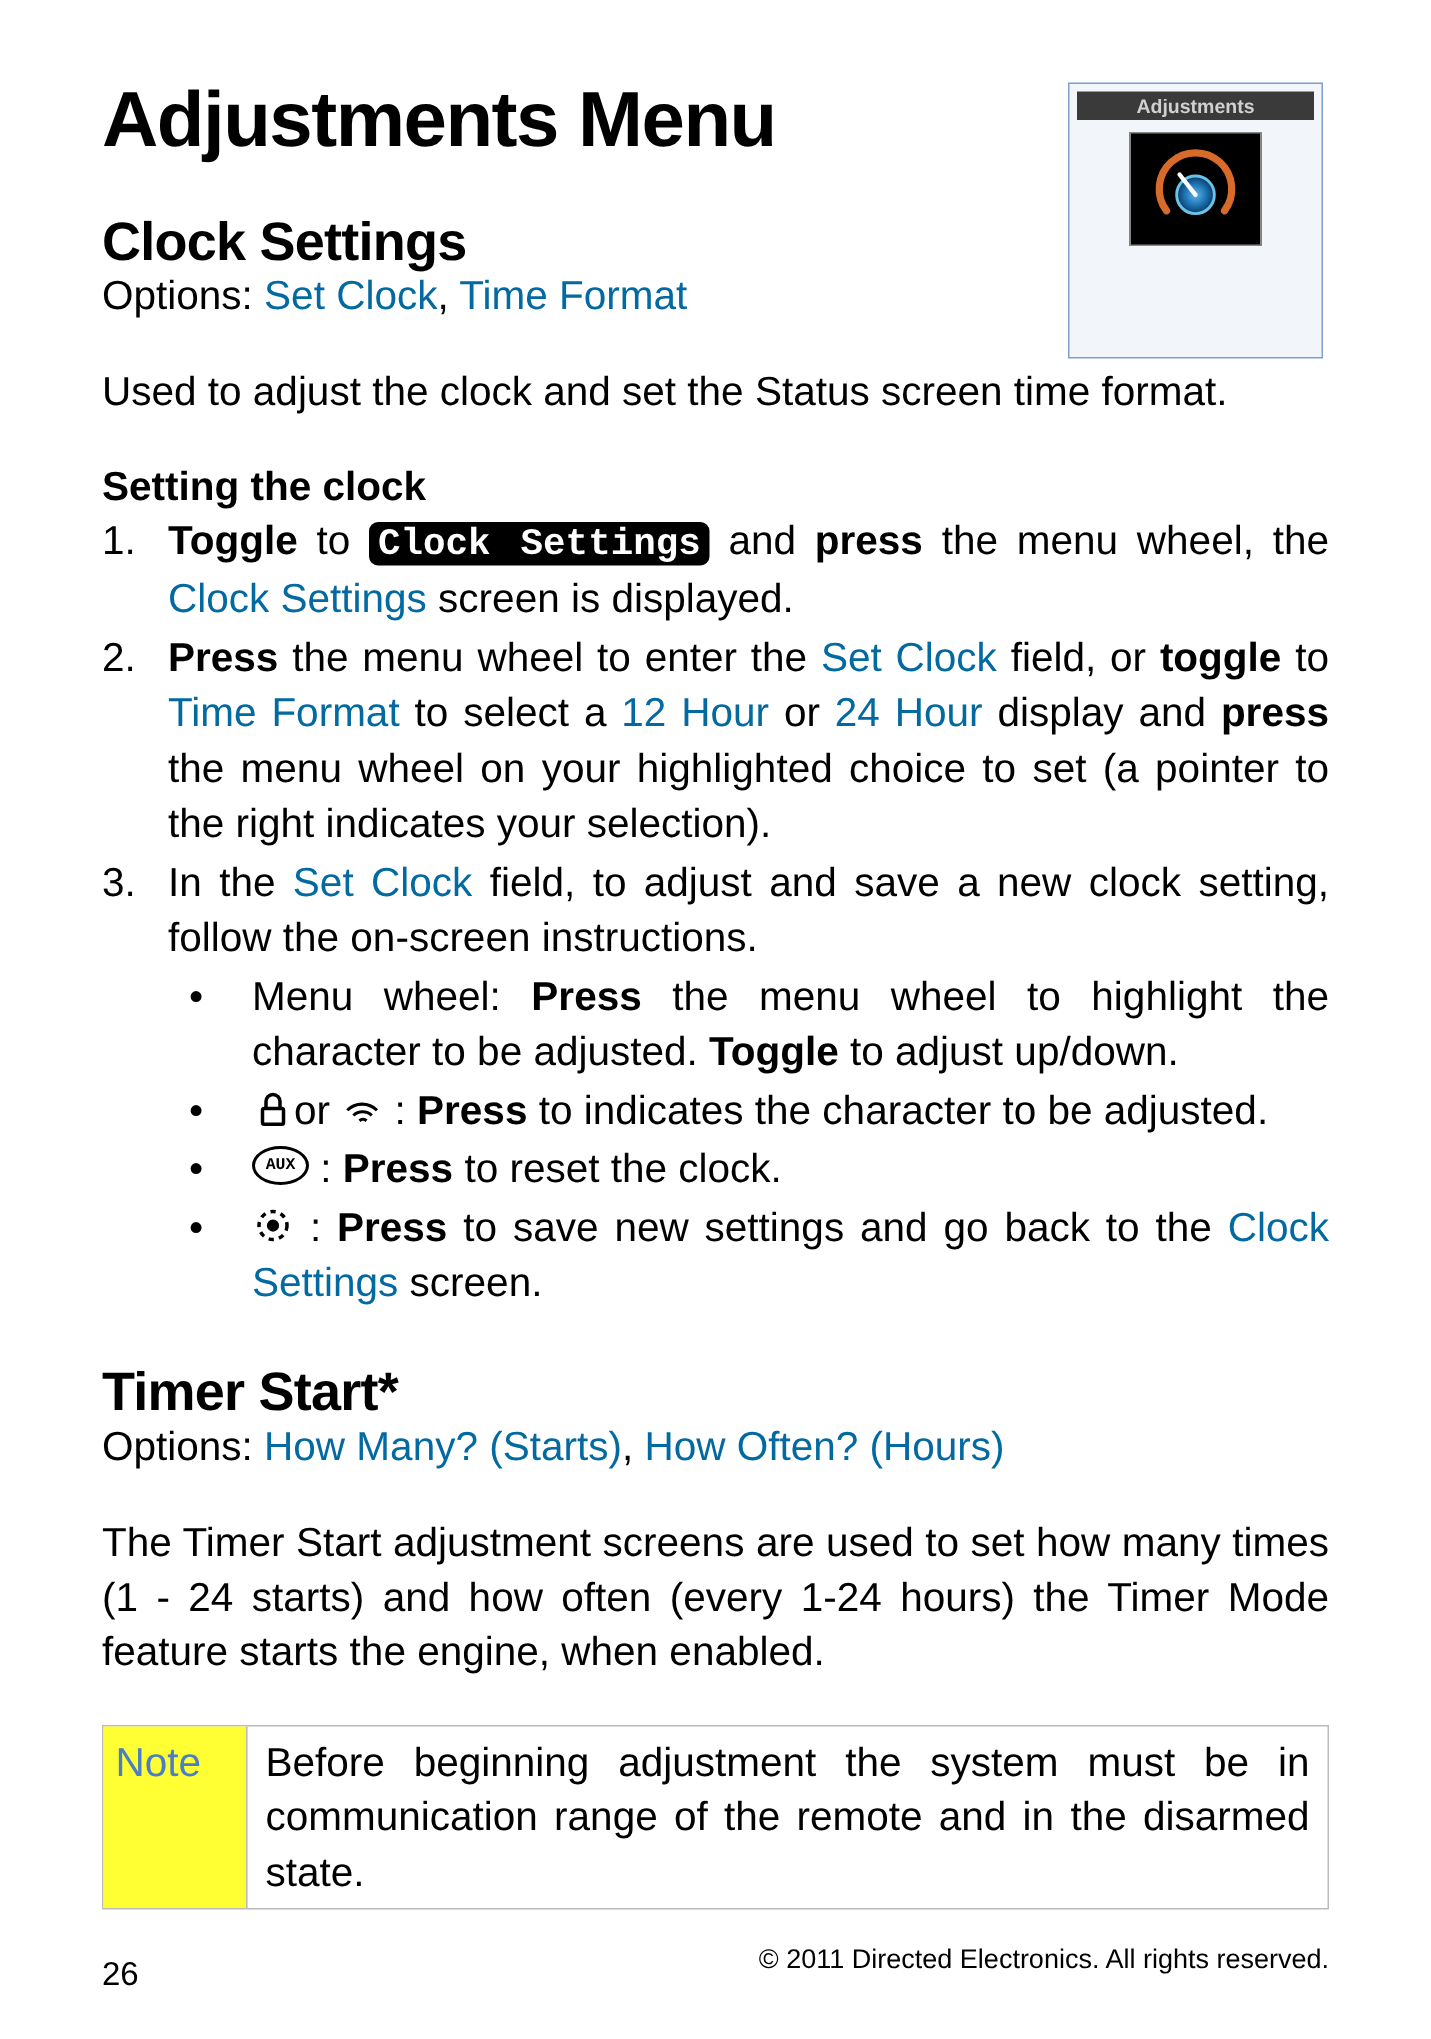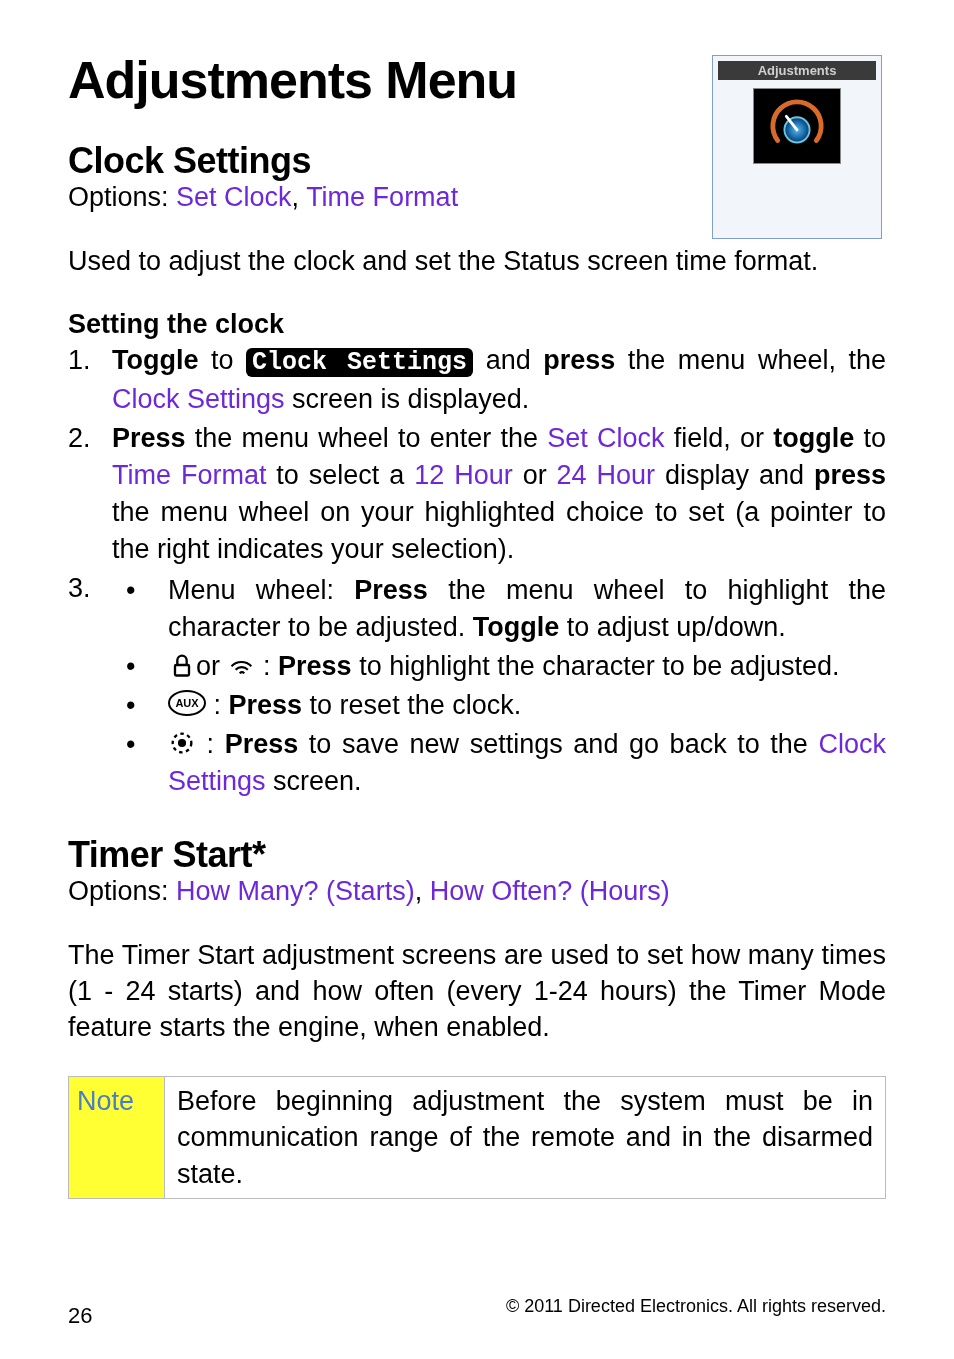--- a/index.html
+++ b/index.html
@@ -31,21 +31,21 @@
       font-family: 'Helvetica Neue', Arial, sans-serif;
       margin-bottom: 30px;
     }
     .body-text {
       font-size: 27px;
       font-weight: 300;
       font-family: 'Helvetica Neue', Arial, sans-serif;
       margin-bottom: 30px;
       line-height: 1.35;
     }
-    .blue { color: #6d28d9; }
+    .blue { color: #0369a1; }
     .sub-heading {
       font-size: 27px;
       font-weight: bold;
       font-family: 'Arial Narrow', Arial, sans-serif;
       margin-bottom: 2px;
     }
     .numbered-list {
       list-style: none;
       counter-reset: item;
       font-size: 27px;
@@ -179,21 +179,21 @@
       display: inline-flex;
       vertical-align: middle;
       width: 38px;
       height: 26px;
       border: 2px solid #000;
       border-radius: 50%;
       font-size: 11px;
       font-weight: bold;
       align-items: center;
       justify-content: center;
-      font-family: Liberation Sans, sans-serif;
+      font-family: Liberation Mono, monospace;
       position: relative;
       top: -3px;
     }
     .just { text-align: justify; }
   </style>
 </head>
 <body>
 
 <div class="thumbnail">
   <div class="thumbnail-title">Adjustments</div>
@@ -234,40 +234,41 @@
   </li>
   <li>
     <span class="num">2.</span>
     <span class="content just">
       <b>Press</b><span> the menu wheel to enter the </span><span class="blue">Set Clock</span><span> field, or </span><b>toggle</b><span> to </span><span class="blue">Time Format</span><span> to select a </span><span class="blue">12 Hour</span><span> or </span><span class="blue">24 Hour</span><span> display and </span><b>press</b><span> the menu wheel on your highlighted choice to set (a pointer to the right indicates your selection).</span>
     </span>
   </li>
   <li>
     <span class="num">3.</span>
     <span class="content">
+      <span class="just" style="display:block;"><span>In the </span><span class="blue">Set Clock</span><span> field, to adjust and save a new clock setting, follow the on-screen instructions.</span></span>
       <ul class="bullet-list">
         <li>
           <span class="bullet">•</span>
           <span class="bcontent"><span>Menu wheel: </span><b>Press</b><span> the menu wheel to highlight the character to be adjusted. </span><b>Toggle</b><span> to adjust up/down.</span></span>
         </li>
         <li>
           <span class="bullet">•</span>
           <span class="bcontent" style="text-align:left;">
             <span class="icon-inline">
                 <svg viewBox="0 0 24 24" fill="none" stroke="#000" stroke-width="2">
                   <rect x="6" y="12" width="12" height="9" rx="1"></rect>
                   <path d="M 8 12 V 8 a 4 4 0 0 1 8 0 v 4"></path>
                 </svg>
               </span><span>or</span> <span class="icon-inline">
                 <svg viewBox="0 0 24 24" fill="none" stroke="#000" stroke-width="1.8">
                   <path d="M 3 13 a 12 12 0 0 1 17 0"></path>
                   <path d="M 6.5 16 a 7.5 7.5 0 0 1 10.5 0"></path>
                   <path d="M 10 19 a 3 3 0 0 1 4 0"></path>
                 </svg>
-              </span><span> : </span><b>Press</b><span> to highlight the character to be adjusted.</span>
+              </span><span> : </span><b>Press</b><span> to indicates the character to be adjusted.</span>
           </span>
         </li>
         <li>
           <span class="bullet">•</span>
           <span class="bcontent" style="text-align:left;">
             <span class="icon-aux">AUX</span><span> : </span><b>Press</b><span> to reset the clock.</span>
           </span>
         </li>
         <li>
           <span class="bullet">•</span>

